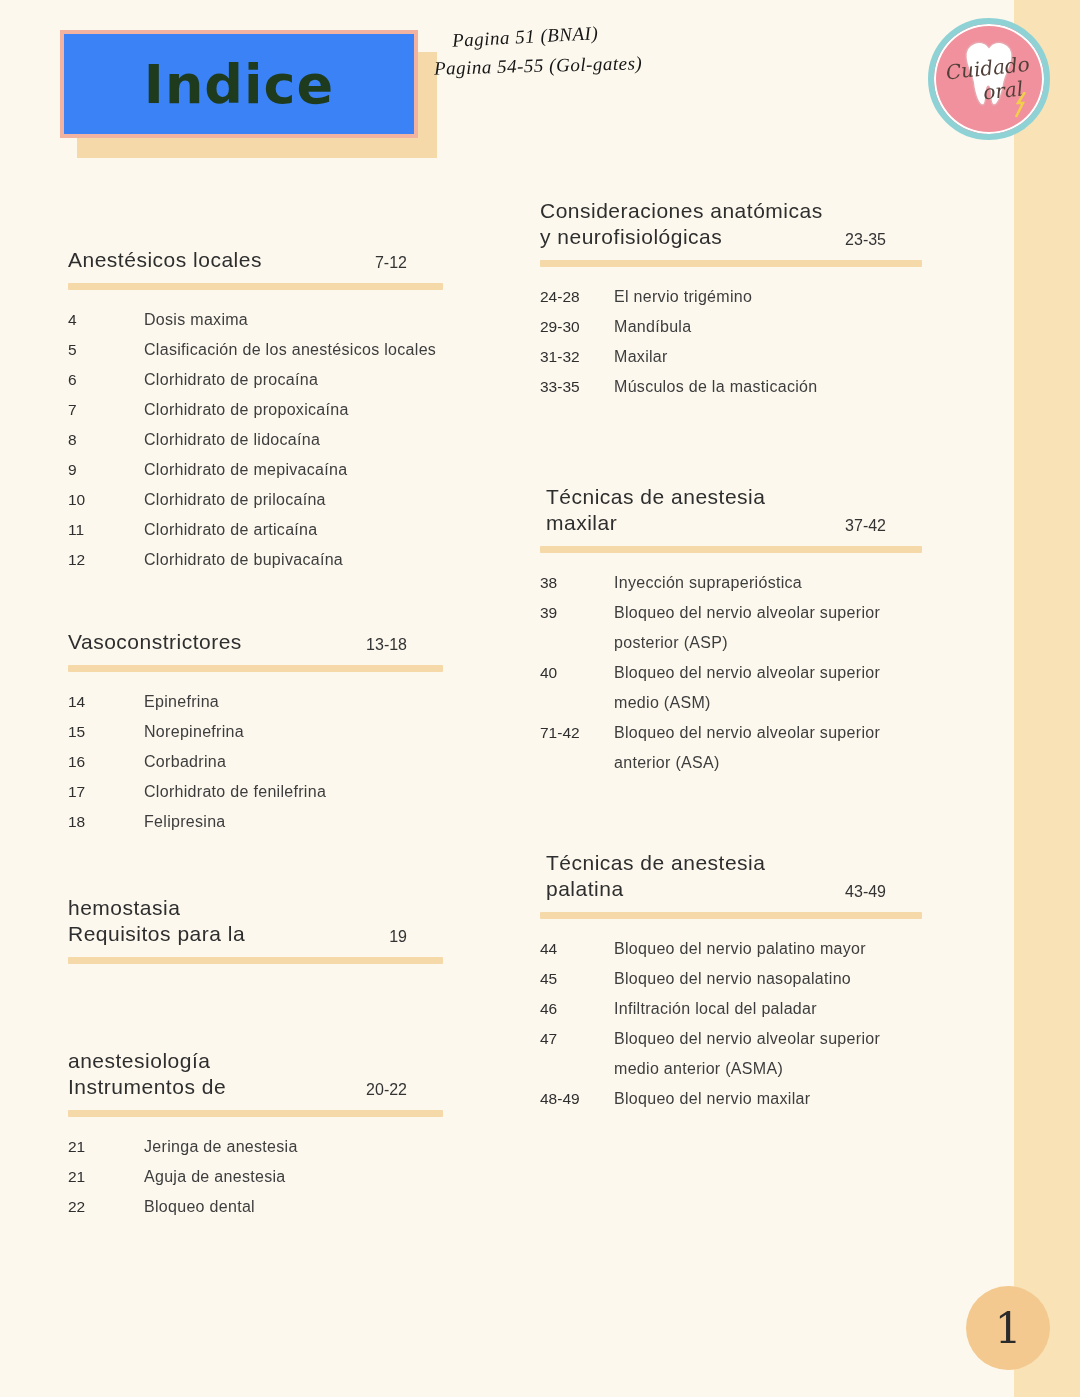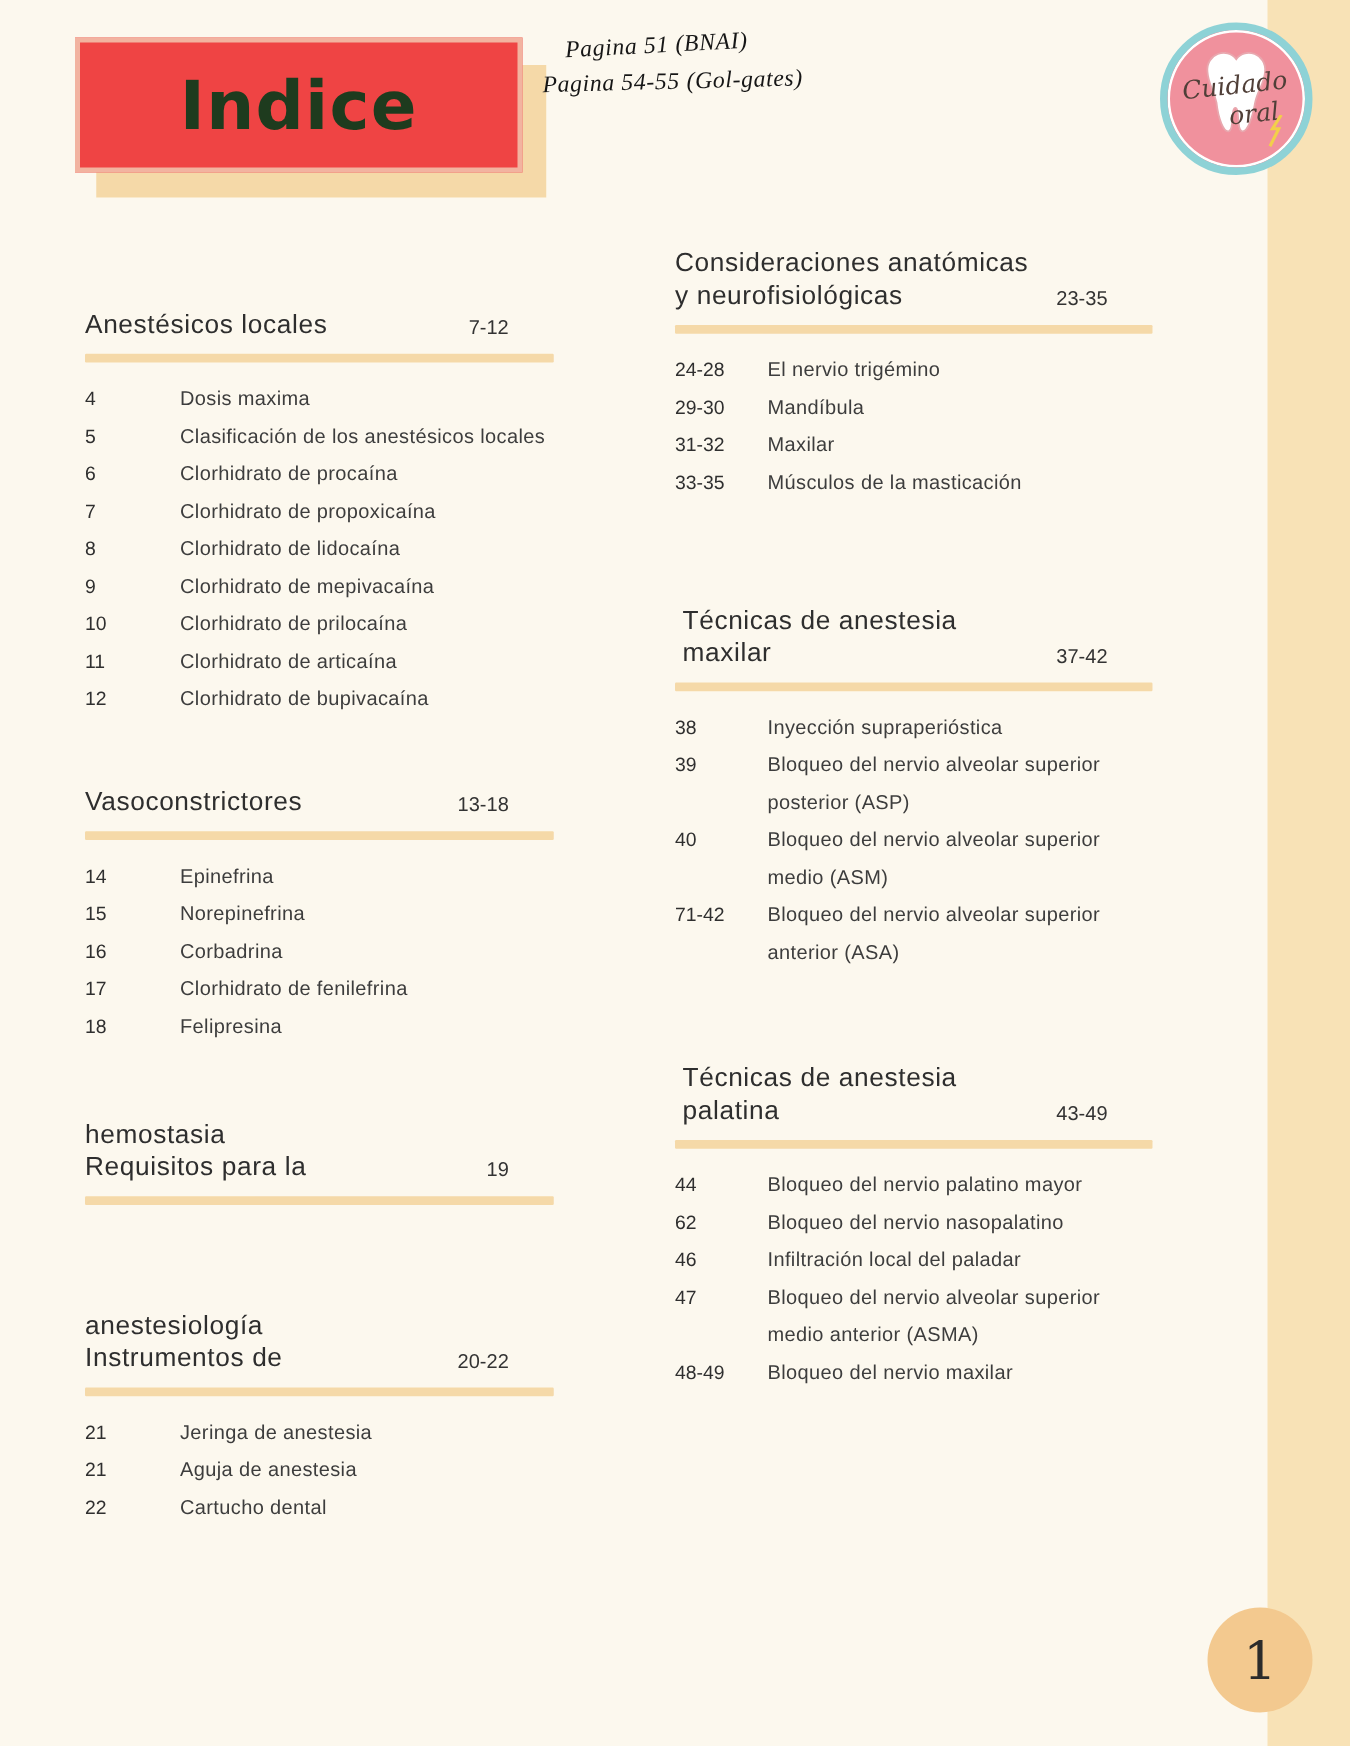--- a/index.html
+++ b/index.html
@@ -20,21 +20,21 @@
     position:relative;width:1080px;height:1397px;margin:0 auto;
     background:var(--background);overflow:hidden;
     font-family:"Liberation Sans",sans-serif;color:var(--text_body);
   }
   .side-band{position:absolute;top:0;right:0;width:66px;height:100%;background:var(--side_band);}
 
   
   .title-shadow{position:absolute;left:77px;top:52px;width:360px;height:106px;background:var(--accent_bar);}
   .title-box{
     position:absolute;left:60px;top:30px;width:358px;height:108px;
-    background:#ef4444;border:4px solid var(--title_border);
+    background:#3b82f6;border:4px solid var(--title_border);
     display:flex;align-items:center;justify-content:center;
   }
   .title-box h1{
     font-family:"DejaVu Sans",sans-serif;font-weight:800;font-size:54px;
     color:var(--title_text);letter-spacing:1px;
   }
 
   
   .annotation{
     position:absolute;font-family:cursive;font-style:italic;font-size:19px;color:#161616;
@@ -222,21 +222,21 @@
           <div class="item-row" data-name="toc-item">
             <div class="item-num" data-name="toc-item-page">21</div>
             <div class="item-label" data-name="toc-item-label">Jeringa de anestesia</div>
           </div>
           <div class="item-row" data-name="toc-item">
             <div class="item-num" data-name="toc-item-page">21</div>
             <div class="item-label" data-name="toc-item-label">Aguja de anestesia</div>
           </div>
           <div class="item-row" data-name="toc-item">
             <div class="item-num" data-name="toc-item-page">22</div>
-            <div class="item-label" data-name="toc-item-label">Cartucho dental</div>
+            <div class="item-label" data-name="toc-item-label">Bloqueo dental</div>
           </div>
         </div>
       </section>
     </div>
   <div id="col-right" class="col col-right" data-name="toc-column-right">
       <section class="toc-section" data-name="section-consideraciones-anatomicas">
         <div class="sec-head" data-name="section-header">
           <div class="sec-title" data-name="section-title">
             <div data-name="section-title-line">Consideraciones anatómicas</div>
             <div data-name="section-title-line">y neurofisiológicas</div>
@@ -299,21 +299,21 @@
           </div>
           <div class="sec-pages" data-name="section-page-range">43-49</div>
         </div>
         <div class="sec-bar" data-name="section-underline-bar"></div>
         <div class="sec-items" data-name="section-item-list">
           <div class="item-row" data-name="toc-item">
             <div class="item-num" data-name="toc-item-page">44</div>
             <div class="item-label" data-name="toc-item-label">Bloqueo del nervio palatino mayor</div>
           </div>
           <div class="item-row" data-name="toc-item">
-            <div class="item-num" data-name="toc-item-page">62</div>
+            <div class="item-num" data-name="toc-item-page">45</div>
             <div class="item-label" data-name="toc-item-label">Bloqueo del nervio nasopalatino</div>
           </div>
           <div class="item-row" data-name="toc-item">
             <div class="item-num" data-name="toc-item-page">46</div>
             <div class="item-label" data-name="toc-item-label">Infiltración local del paladar</div>
           </div>
           <div class="item-row" data-name="toc-item">
             <div class="item-num" data-name="toc-item-page">47</div>
             <div class="item-label" data-name="toc-item-label">Bloqueo del nervio alveolar superior medio anterior (ASMA)</div>
           </div>

